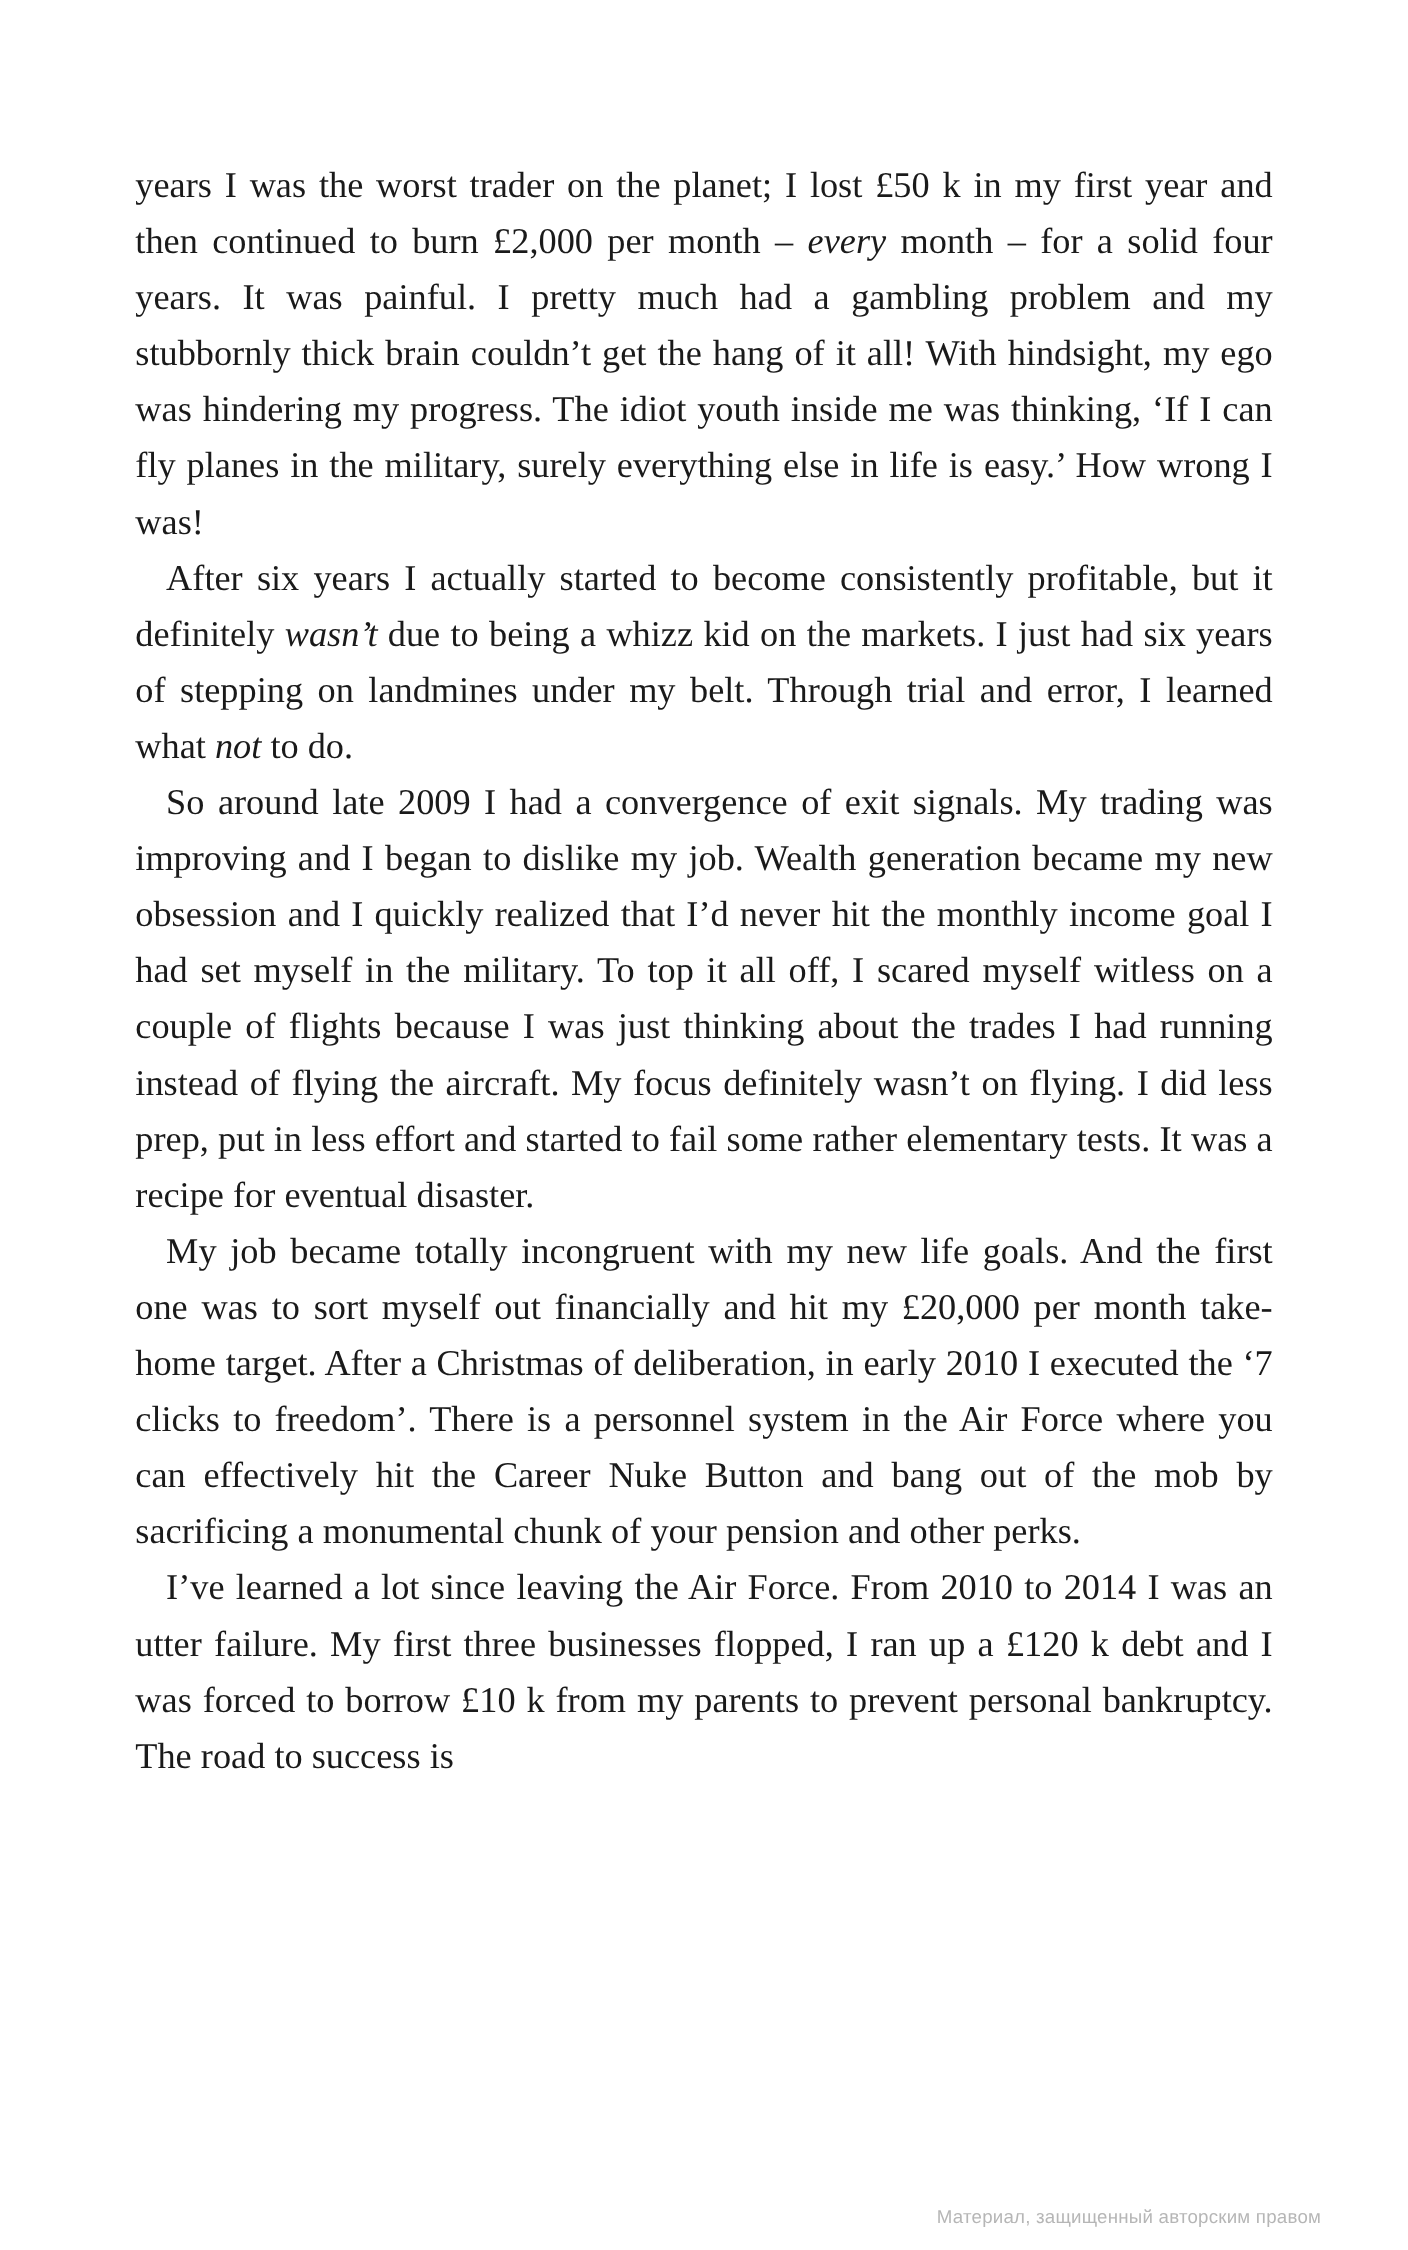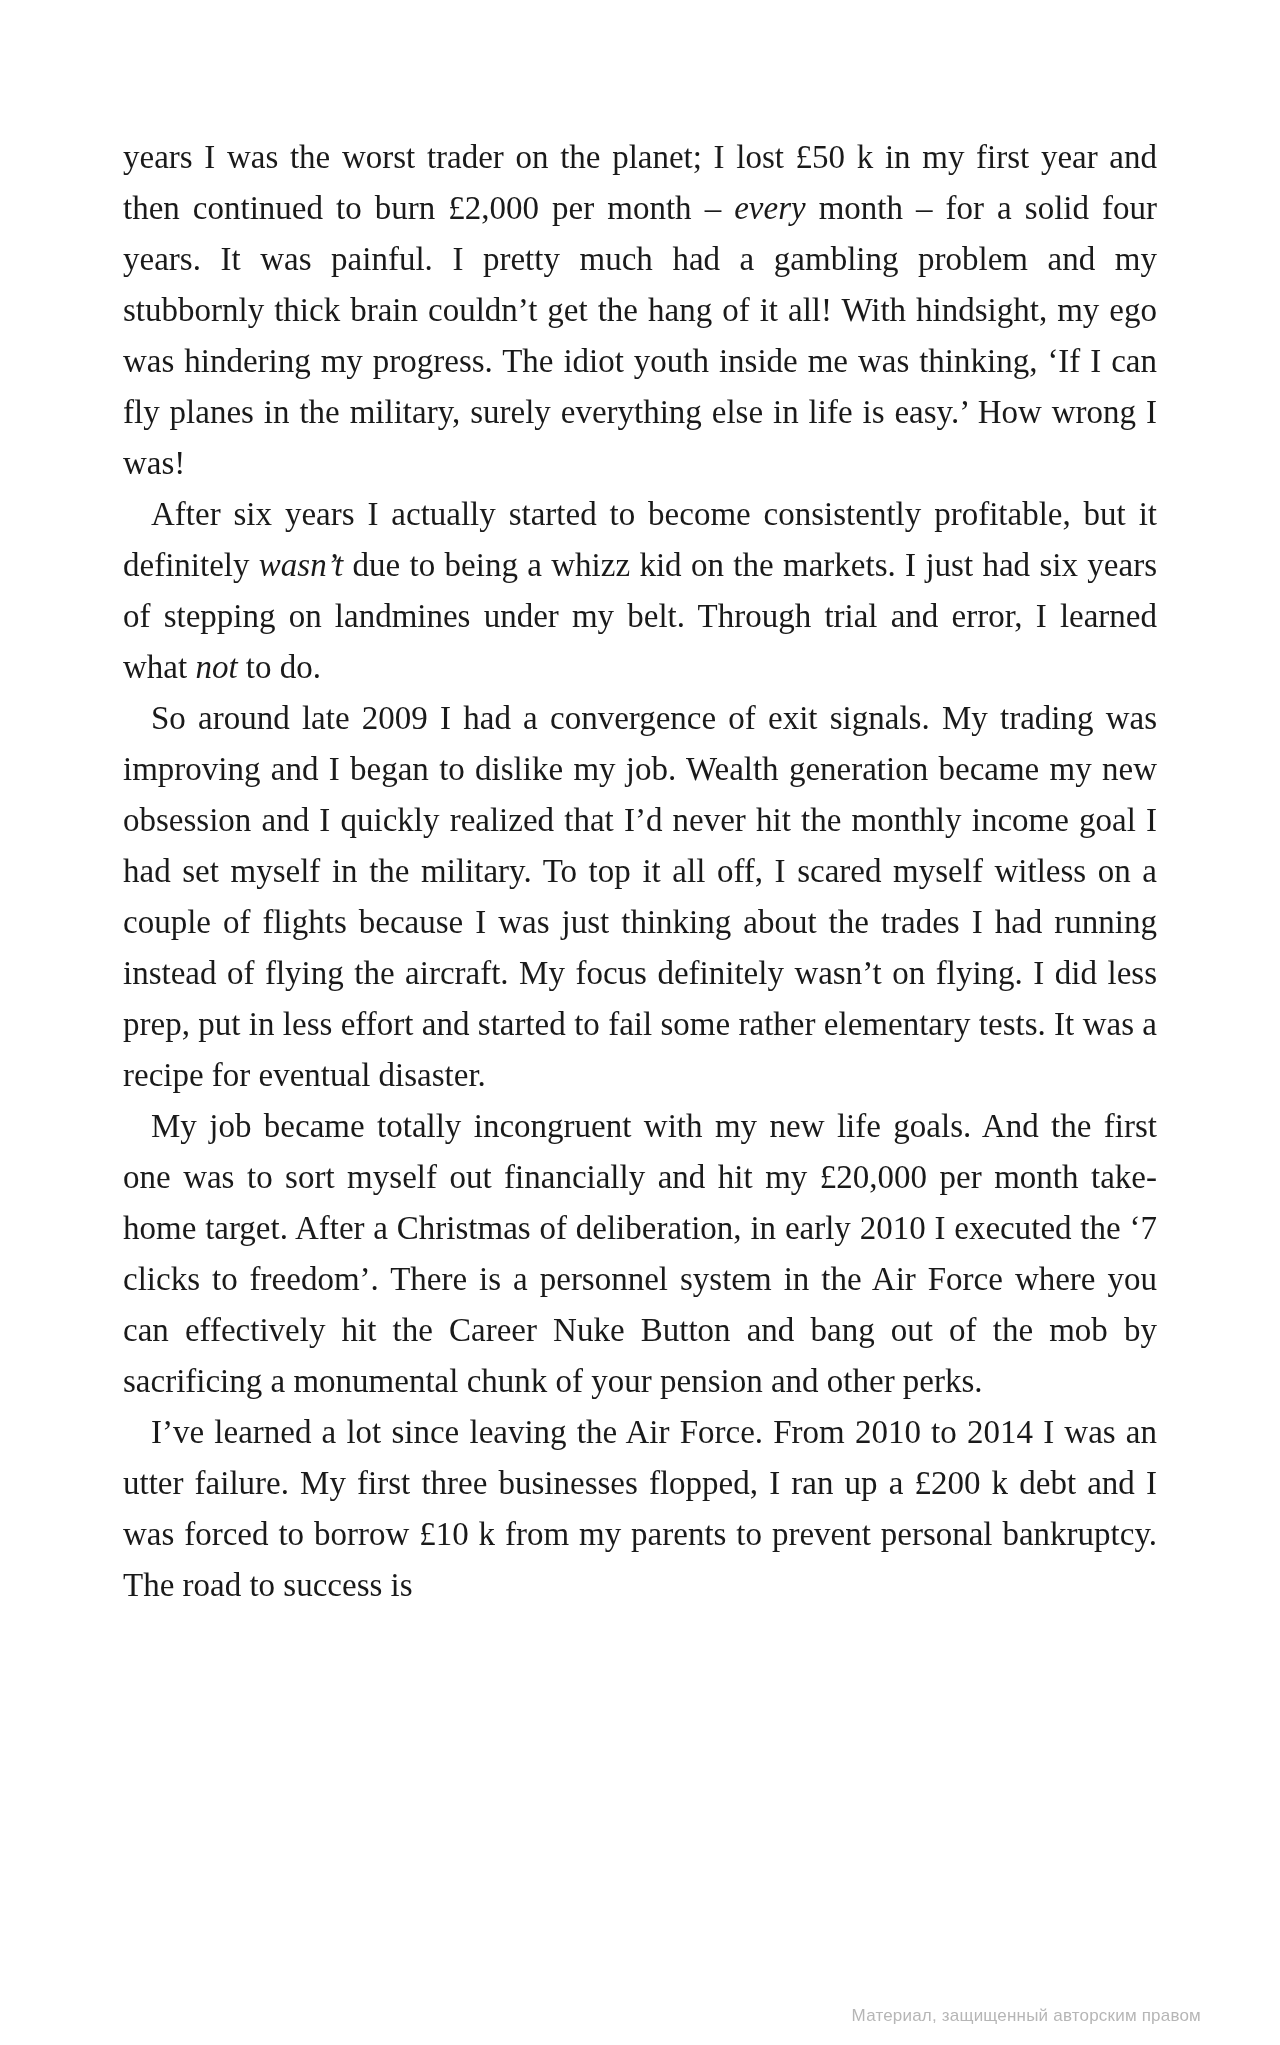--- a/index.html
+++ b/index.html
@@ -7,21 +7,21 @@
     position: relative;
     width: 1280px;
     height: 2045px;
     background: #ffffff;
     overflow: hidden;
     font-family: "Liberation Serif", serif;
   }
   .text-block {
     position: absolute;
     left: 123px;
-    top: 132px;
+    top: 144px;
     width: 1034px;
     font-size: 33px;
     line-height: 51px;
     color: #1a1a1a;
     text-align: justify;
     text-justify: inter-word;
     hyphens: none;
   }
   .para { margin: 0; padding: 0; }
   .para.indent { text-indent: 28px; }
@@ -39,16 +39,16 @@
 </style>
 </head>
 <body>
 
 <div class="page" style="background: rgb(255, 255, 255);">
   <div class="text-block" style="color: rgb(26, 26, 26);">
       <p class="para"><span>years I was the worst trader on the planet; I lost £50 k in my first year and then continued to burn £2,000 per month – </span><span class="italic">every</span><span> month – for a solid four years. It was painful. I pretty much had a gambling problem and my stubbornly thick brain couldn’t get the hang of it all! With hindsight, my ego was hindering my progress. The idiot youth inside me was thinking, ‘If I can fly planes in the military, surely everything else in life is easy.’ How wrong I was!</span></p>
       <p class="para indent"><span>After six years I actually started to become consistently profitable, but it definitely </span><span class="italic">wasn’t</span><span> due to being a whizz kid on the markets. I just had six years of stepping on landmines under my belt. Through trial and error, I learned what </span><span class="italic">not</span><span> to do.</span></p>
       <p class="para indent"><span>So around late 2009 I had a convergence of exit signals. My trading was improving and I began to dislike my job. Wealth generation became my new obsession and I quickly realized that I’d never hit the monthly income goal I had set myself in the military. To top it all off, I scared myself witless on a couple of flights because I was just thinking about the trades I had running instead of flying the aircraft. My focus definitely wasn’t on flying. I did less prep, put in less effort and started to fail some rather elementary tests. It was a recipe for eventual disaster.</span></p>
       <p class="para indent"><span>My job became totally incongruent with my new life goals. And the first one was to sort myself out financially and hit my £20,000 per month take-home target. After a Christmas of deliberation, in early 2010 I executed the ‘7 clicks to freedom’. There is a personnel system in the Air Force where you can effectively hit the Career Nuke Button and bang out of the mob by sacrificing a monumental chunk of your pension and other perks.</span></p>
-      <p class="para indent"><span>I’ve learned a lot since leaving the Air Force. From 2010 to 2014 I was an utter failure. My first three businesses flopped, I ran up a £200 k debt and I was forced to borrow £10 k from my parents to prevent personal bankruptcy. The road to success is</span></p>
+      <p class="para indent"><span>I’ve learned a lot since leaving the Air Force. From 2010 to 2014 I was an utter failure. My first three businesses flopped, I ran up a £120 k debt and I was forced to borrow £10 k from my parents to prevent personal bankruptcy. The road to success is</span></p>
     </div>
   <div class="watermark" style="color: rgb(182, 182, 182);">Материал, защищенный авторским правом</div>
 </div>
 
 </body></html>

